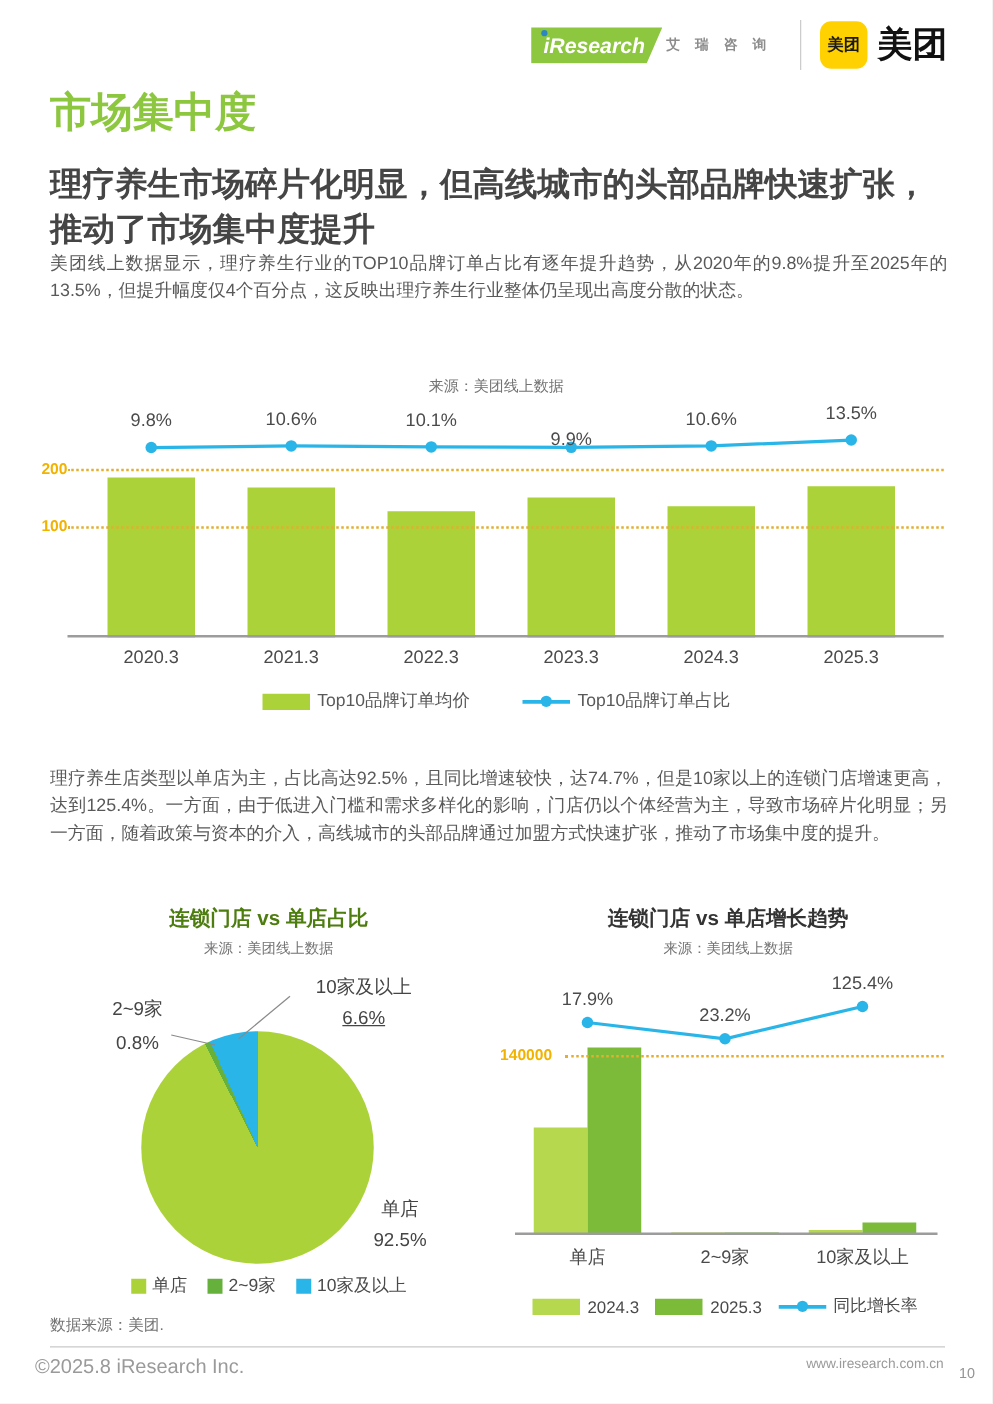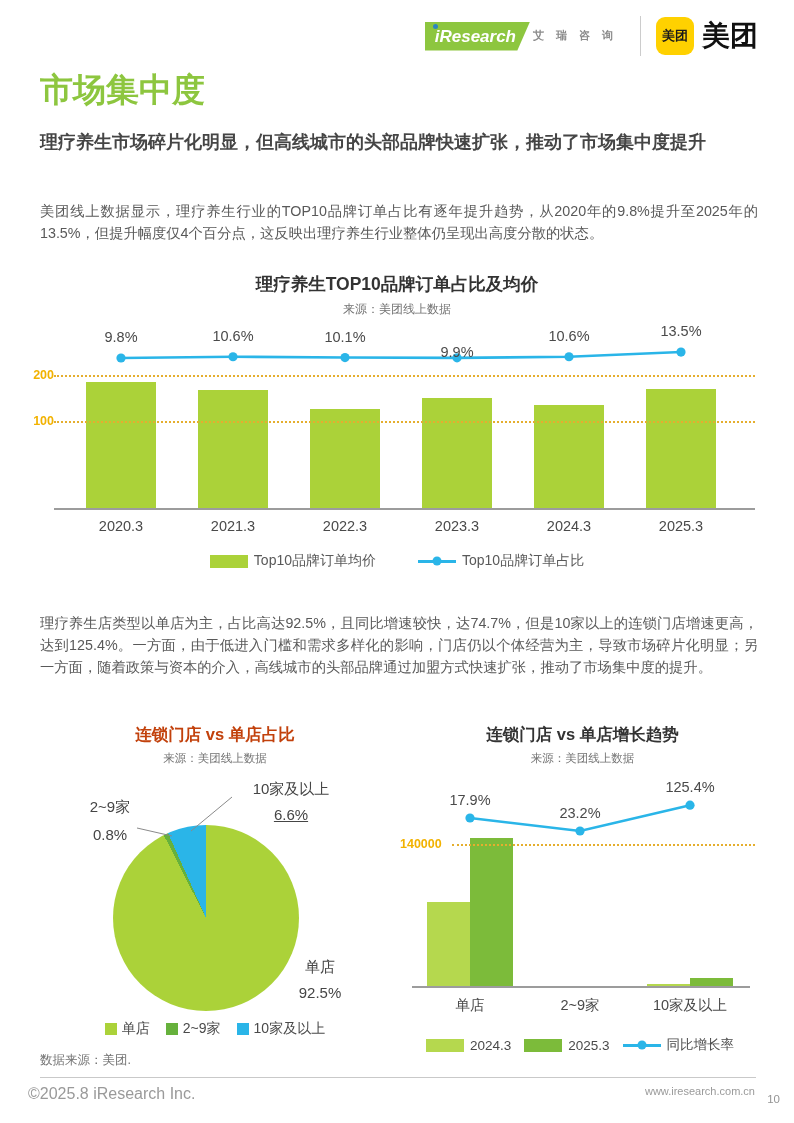--- a/index.html
+++ b/index.html
@@ -13,29 +13,29 @@
            clip-path:polygon(0 0,100% 0,88% 100%,0 100%);}
   .ir-dot{position:absolute;left:8px;top:2px;width:5px;height:5px;border-radius:50%;background:#2e86c1;}
   .ir-sub{color:#8c8c8c;font-size:11px;letter-spacing:12px;margin-top:6px;padding-left:3px;white-space:nowrap;font-weight:bold;}
   .divider{width:1px;height:40px;background:#cccccc;}
   .mt-wrap{display:flex;align-items:center;gap:8px;}
   .mt-icon{width:38px;height:38px;background:#ffd100;border-radius:9px;display:flex;align-items:center;
            justify-content:center;font-weight:bold;font-size:13px;color:#1a1a1a;}
   .mt-name{font-size:28px;font-weight:bold;color:#111;}
   
   .page-title{position:absolute;left:40px;top:68px;font-size:33px;font-weight:bold;color:#8dc63f;}
-  .heading{position:absolute;left:40px;top:130px;width:720px;font-size:18px;font-weight:bold;
+  .heading{position:absolute;left:40px;top:130px;width:720px;font-size:26px;font-weight:bold;
            color:#454545;line-height:1.38;}
   .para{position:absolute;left:40px;width:718px;font-size:14.3px;color:#595959;line-height:1.55;text-align:justify;}
   #para1{top:200px;}
   #para2{top:612px;}
   
   .c-title1{position:absolute;top:272px;left:0;width:794px;text-align:center;font-size:17.5px;font-weight:bold;color:#333;}
   .c-src1{position:absolute;top:301px;left:0;width:794px;text-align:center;font-size:12px;color:#737373;}
-  .c-title2{position:absolute;top:724px;left:40px;width:350px;text-align:center;font-size:16.5px;font-weight:bold;color:#c2410c;}
+  .c-title2{position:absolute;top:724px;left:40px;width:350px;text-align:center;font-size:16.5px;font-weight:bold;color:#4d7c0f;}
   .c-src2{position:absolute;top:751px;left:40px;width:350px;text-align:center;font-size:11.5px;color:#737373;}
   .c-title3{position:absolute;top:724px;left:405px;width:355px;text-align:center;font-size:16.5px;font-weight:bold;color:#333;}
   .c-src3{position:absolute;top:751px;left:405px;width:355px;text-align:center;font-size:11.5px;color:#737373;}
   
   #c1-plot{position:absolute;left:40px;top:320px;width:715px;height:190px;}
   #c3-plot{position:absolute;left:400px;top:770px;width:360px;height:218px;}
   .gridline{position:absolute;border-top:2px dotted #e5ae2e;z-index:2;}
   .tick{position:absolute;font-size:12.5px;font-weight:bold;color:#f2b200;text-align:right;z-index:2;}
   .baseline{position:absolute;height:2px;background:#9c9c9c;z-index:3;}
   
@@ -76,21 +76,20 @@
       <div class="mt-icon">美团</div>
       <div class="mt-name">美团</div>
     </div>
   </div>
 
   <div class="page-title">市场集中度</div>
   <div class="heading">理疗养生市场碎片化明显，但高线城市的头部品牌快速扩张，推动了市场集中度提升</div>
   <div class="para" id="para1">美团线上数据显示，理疗养生行业的TOP10品牌订单占比有逐年提升趋势，从2020年的9.8%提升至2025年的13.5%，但提升幅度仅4个百分点，这反映出理疗养生行业整体仍呈现出高度分散的状态。</div>
   <div class="para" id="para2">理疗养生店类型以单店为主，占比高达92.5%，且同比增速较快，达74.7%，但是10家以上的连锁门店增速更高，达到125.4%。一方面，由于低进入门槛和需求多样化的影响，门店仍以个体经营为主，导致市场碎片化明显；另一方面，随着政策与资本的介入，高线城市的头部品牌通过加盟方式快速扩张，推动了市场集中度的提升。</div>
 
-  <div class="c-title1">理疗养生TOP10品牌订单占比及均价</div>
   <div class="c-src1">来源：美团线上数据</div>
   <div id="c1-plot">
     <div class="tick" style="left:-18px;top:48px;width:32px;">200</div>
     <div class="gridline" style="left:14px;right:0;top:55px;"></div>
     <div class="tick" style="left:-18px;top:94px;width:32px;">100</div>
     <div class="gridline" style="left:14px;right:0;top:101px;"></div>
     <div class="baseline" style="left:14px;right:0;top:188px;"></div>
   <div style="position: absolute; left: 46px; top: 61.52px; width: 70px; height: 128.48px; background: rgb(171, 210, 57); z-index: 1;"></div>
       <div style="position: absolute; left: 158px; top: 69.8px; width: 70px; height: 120.2px; background: rgb(171, 210, 57); z-index: 1;"></div>
       <div style="position: absolute; left: 270px; top: 89.12px; width: 70px; height: 100.88px; background: rgb(171, 210, 57); z-index: 1;"></div>

